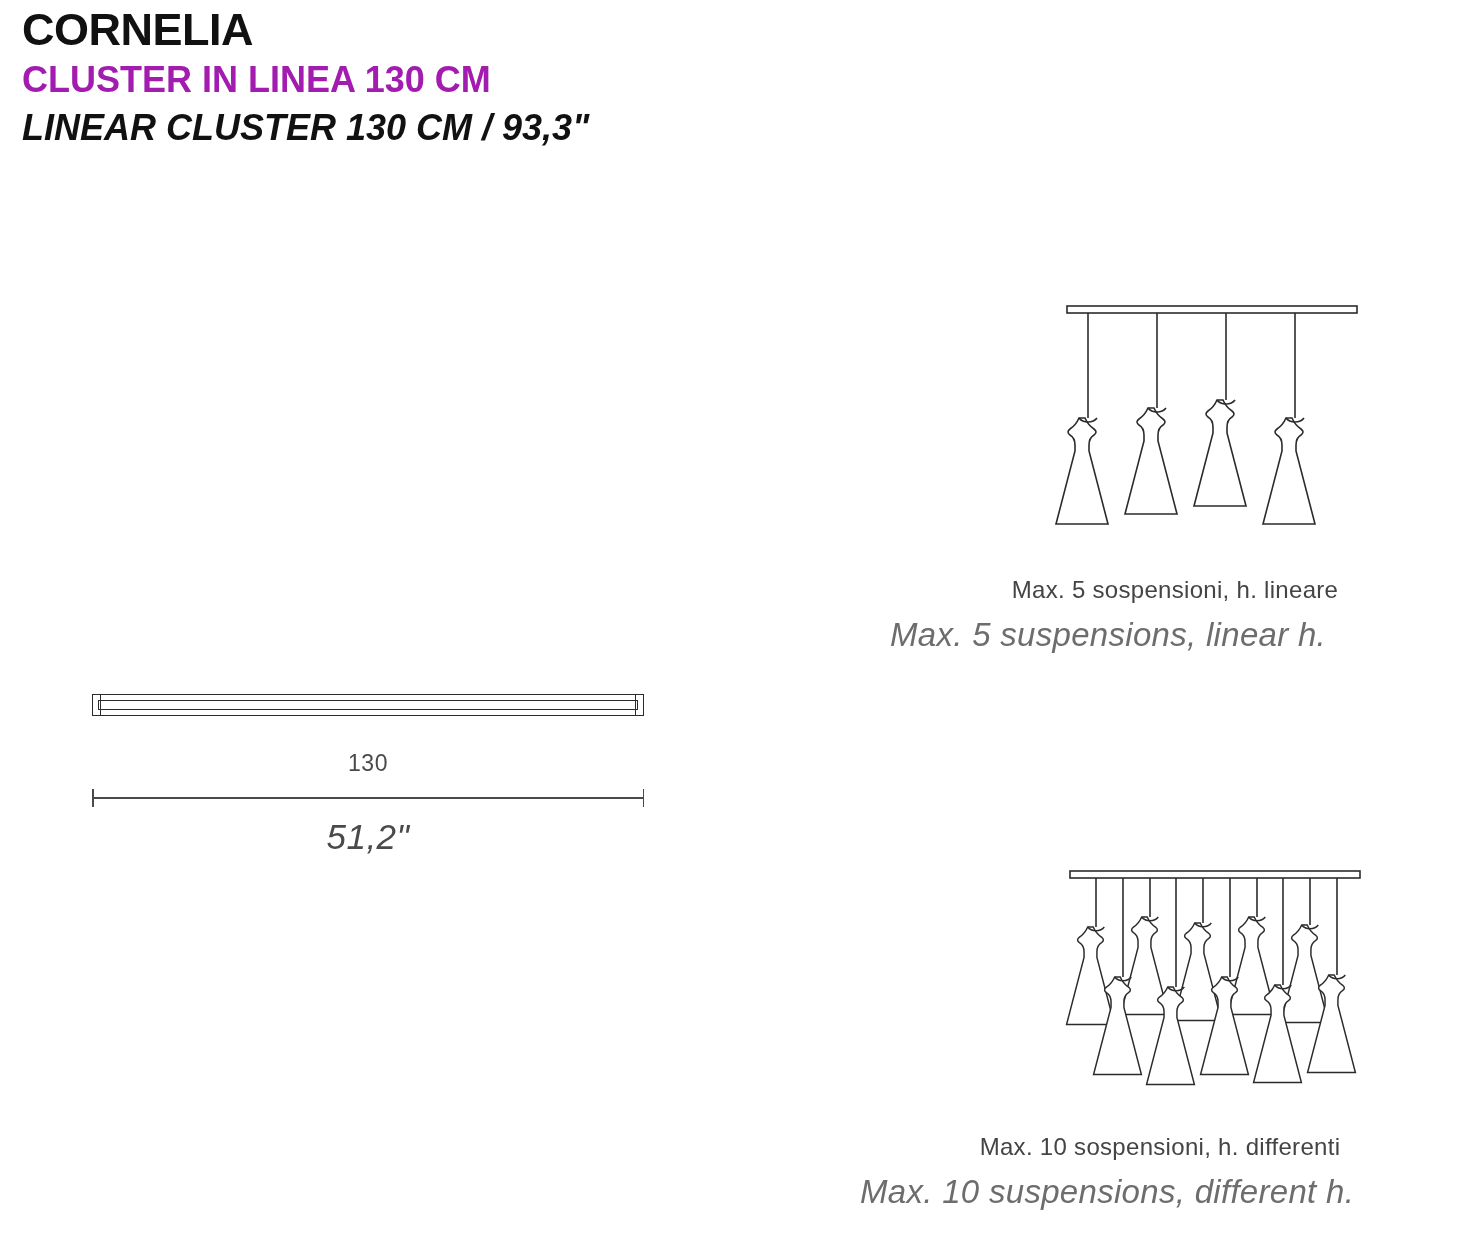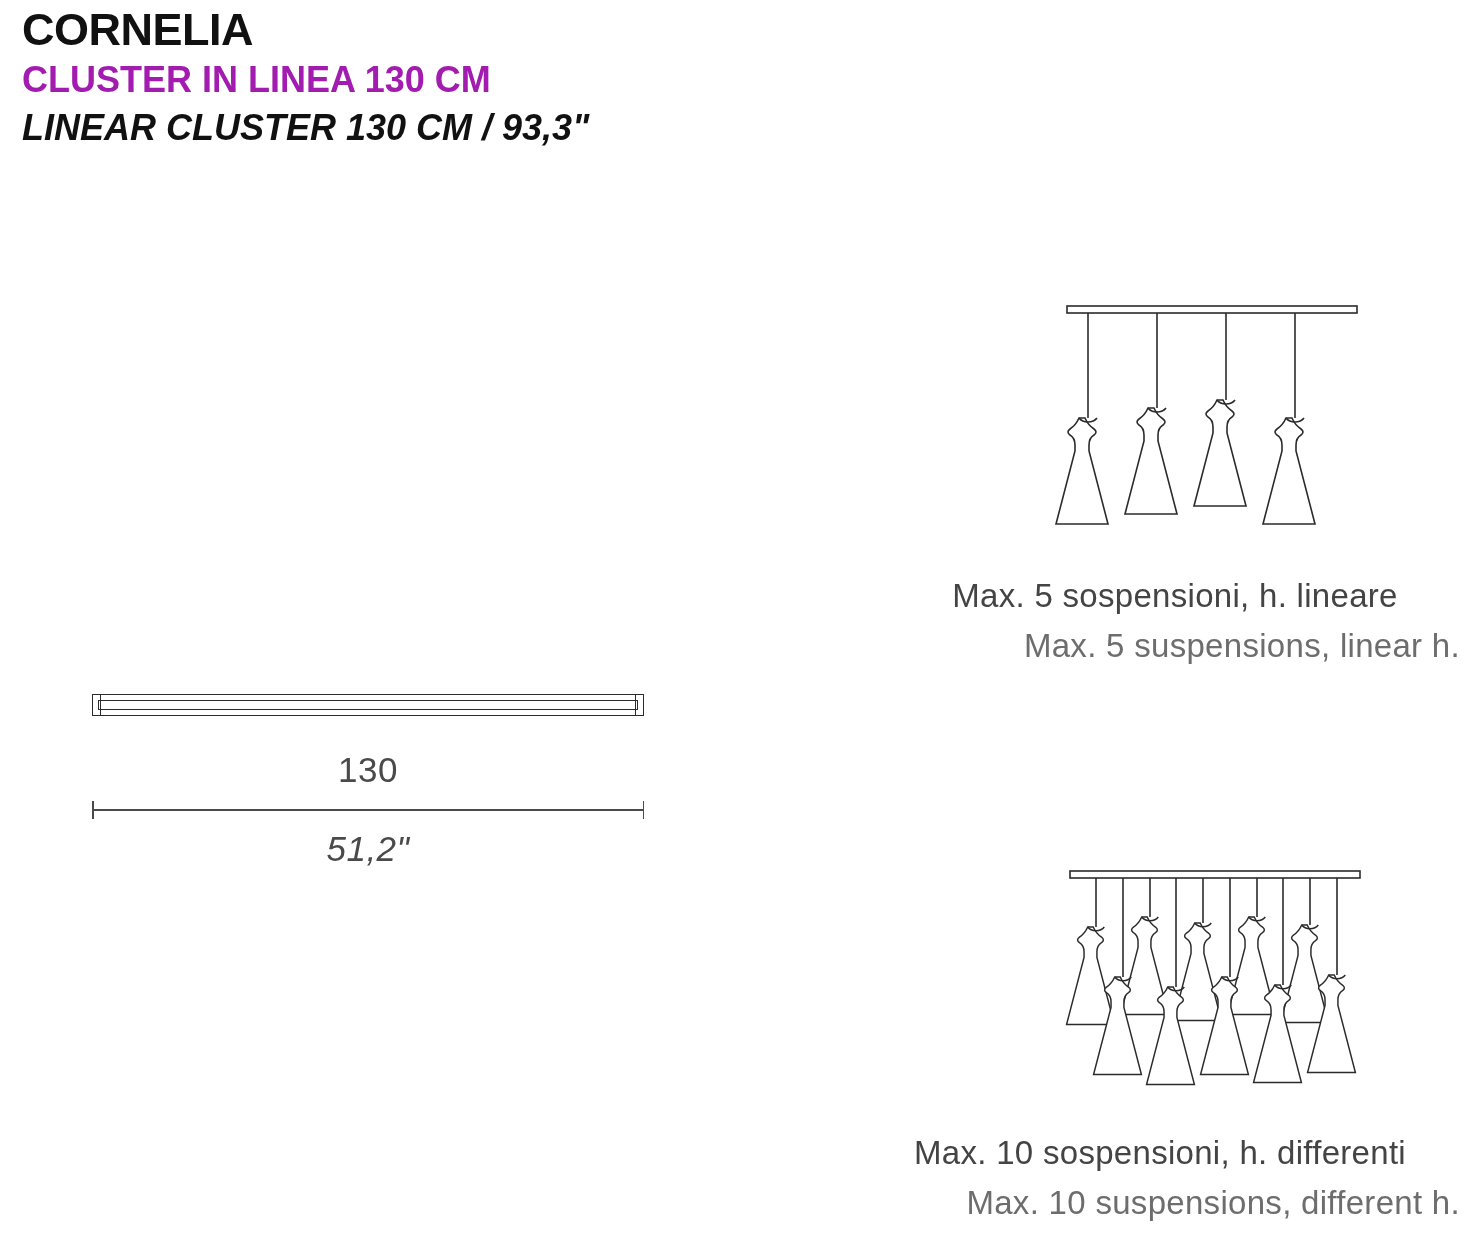--- a/index.html
+++ b/index.html
@@ -88,21 +88,21 @@
   .canopy-cap-left { left: 0; }
   .canopy-cap-right { right: 0; }
 
   #dimension-group {
     position: absolute;
     left: 92px;
     top: 752px;
     width: 552px;
   }
   #dim-value-cm {
-    font-size: 35px;
+    font-size: 23px;
     color: #4a4a4a;
     text-align: center;
     line-height: 1;
     letter-spacing: 0.5px;
   }
   #dim-line {
     position: relative;
     height: 18px;
     margin-top: 14px;
   }
@@ -136,31 +136,32 @@
   
   .diagram-block {
     position: absolute;
   }
   #diagram-linear { left: 890px; top: 300px; width: 570px; }
   #diagram-different { left: 860px; top: 865px; width: 600px; }
 
   .diagram-svg { display: block; margin: 0 auto; }
 
   .caption-it {
-    font-size: 33px;
+    font-size: 24px;
     color: #444444;
     text-align: center;
     line-height: 1.2;
     letter-spacing: 0.3px;
     white-space: nowrap;
   }
   .caption-en {
     font-size: 33px;
+    font-style: italic;
     color: #6d6d6d;
-    text-align: right;
+    text-align: left;
     line-height: 1.2;
     margin-top: 10px;
     letter-spacing: 0.3px;
     white-space: nowrap;
   }
   #diagram-linear .caption-it { margin-top: 46px; }
   #diagram-different .caption-it { margin-top: 28px; }
 </style>
 </head>
 <body>

